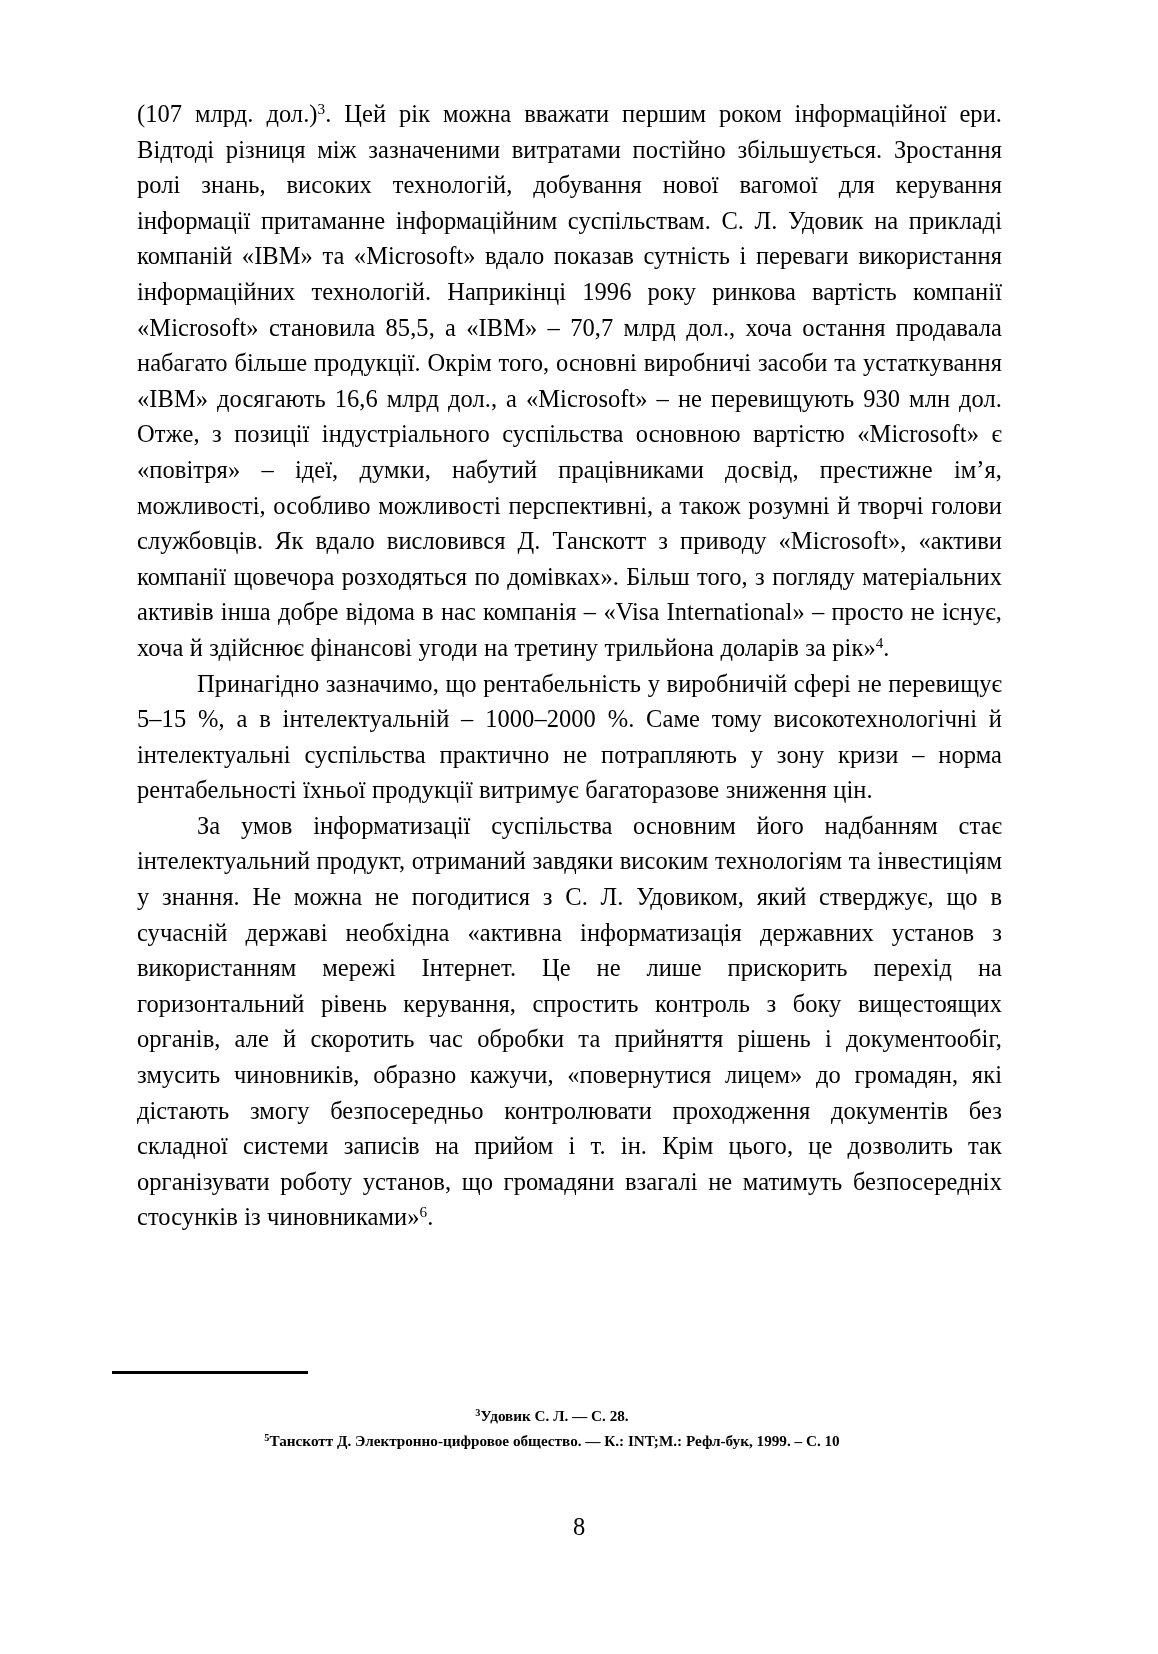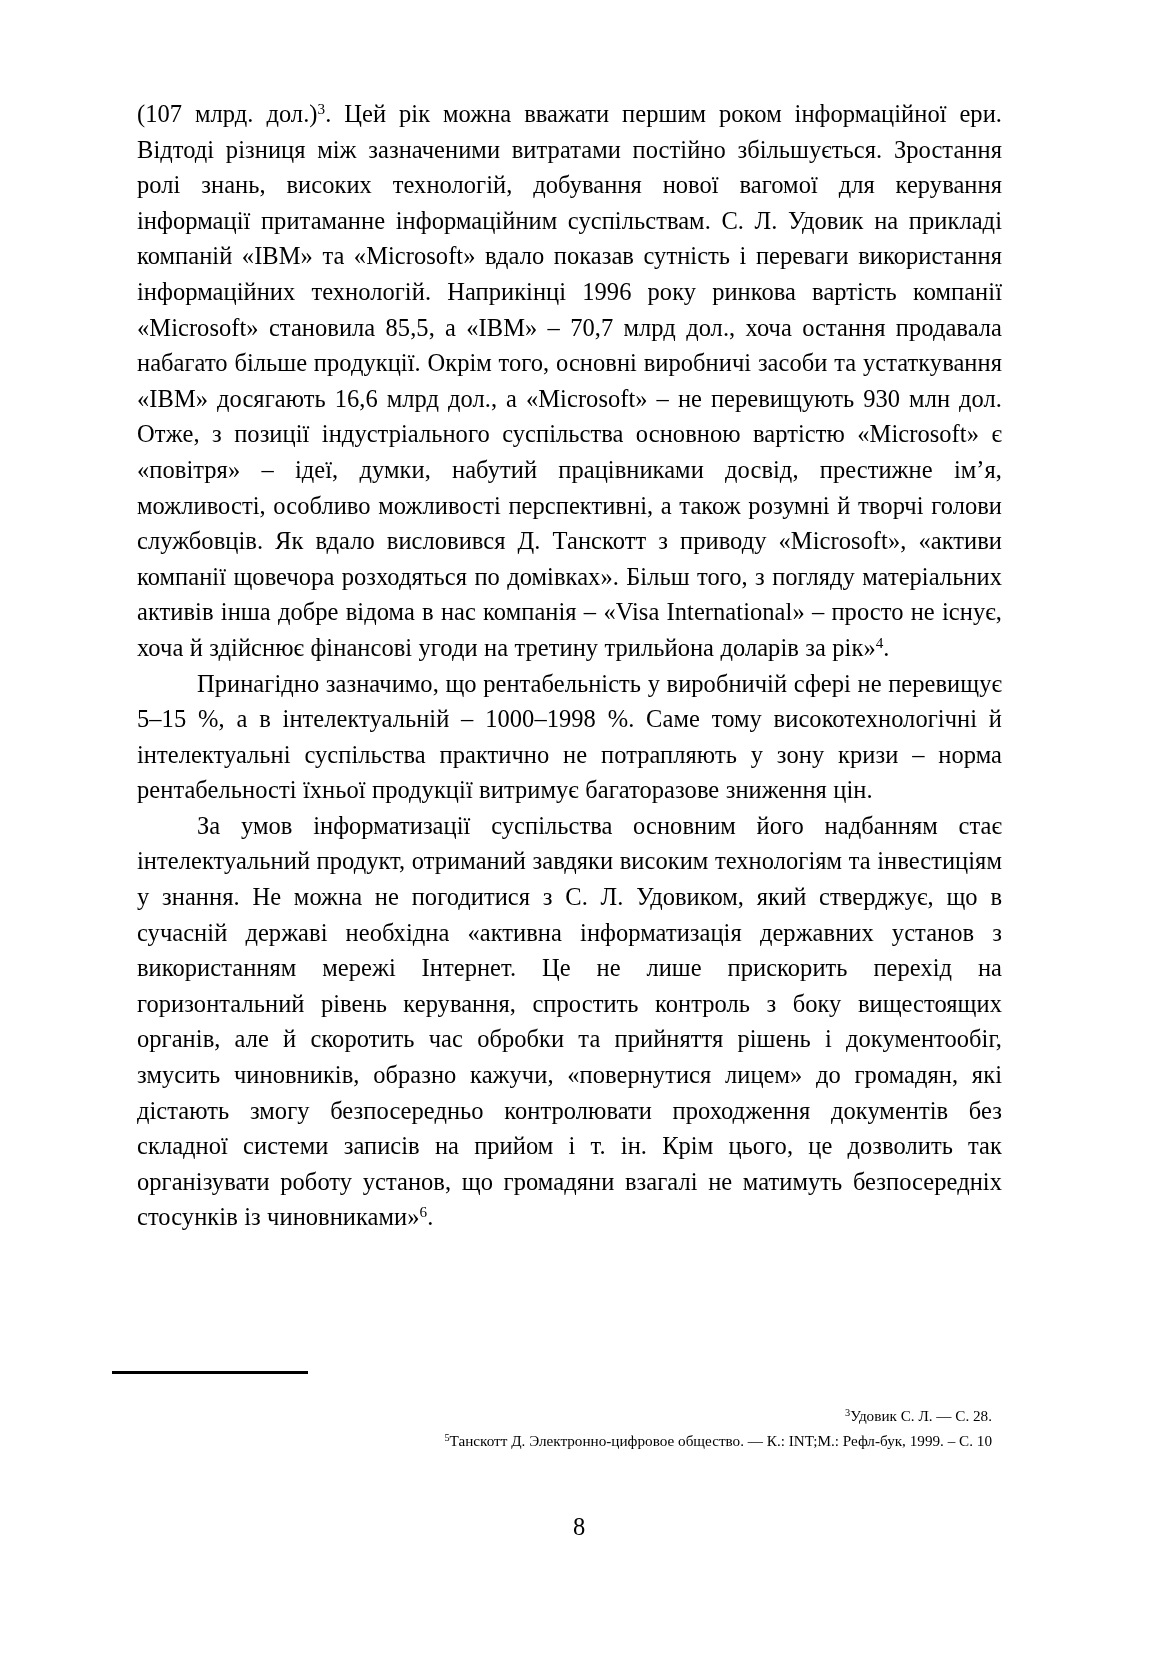--- a/index.html
+++ b/index.html
@@ -55,22 +55,23 @@
   .footnotes {
     position: absolute;
     left: 112px;
     top: 1404px;
     width: 880px;
   }
   .footnote {
     margin: 0;
     font-size: 15.2px;
     line-height: 24.6px;
-    text-align: right;
+    text-align: center;
     white-space: nowrap;
+    font-weight: bold;
   }
   .footnote sup {
     font-size: 0.68em;
     vertical-align: 0.52em;
   }
   .page-number {
     position: absolute;
     left: 0;
     top: 1512px;
     width: 1158px;
@@ -79,21 +80,21 @@
     line-height: 30px;
   }
 </style>
 </head>
 <body>
 
 <div class="page">
 
   <div class="text-body">
     <p class="para">(107 млрд. дол.)<sup>3</sup>. Цей рік можна вважати першим роком інформаційної ери. Відтоді різниця між зазначеними витратами постійно збільшується. Зростання ролі знань, високих технологій, добування нової вагомої для керування інформації притаманне інформаційним суспільствам. С. Л. Удовик на прикладі компаній «IBM» та «Microsoft» вдало показав сутність і переваги використання інформаційних технологій. Наприкінці 1996 року ринкова вартість компанії «Microsoft» становила 85,5, а «IBM» – 70,7 млрд дол., хоча остання продавала набагато більше продукції. Окрім того, основні виробничі засоби та устаткування «IBM» досягають 16,6 млрд дол., а «Microsoft» – не перевищують 930 млн дол. Отже, з позиції індустріального суспільства основною вартістю «Microsoft» є «повітря» – ідеї, думки, набутий працівниками досвід, престижне ім’я, можливості, особливо можливості перспективні, а також розумні й творчі голови службовців. Як вдало висловився Д. Танскотт з приводу «Microsoft», «активи компанії щовечора розходяться по домівках». Більш того, з погляду матеріальних активів інша добре відома в нас компанія – «Visa International» – просто не існує, хоча й здійснює фінансові угоди на третину трильйона доларів за рік»<sup>4</sup>.</p>
-    <p class="para indent">Принагідно зазначимо, що рентабельність у виробничій сфері не перевищує 5–15 %, а в інтелектуальній – 1000–1998 %. Саме тому високотехнологічні й інтелектуальні суспільства практично не потрапляють у зону кризи – норма рентабельності їхньої продукції витримує багаторазове зниження цін.</p>
+    <p class="para indent">Принагідно зазначимо, що рентабельність у виробничій сфері не перевищує 5–15 %, а в інтелектуальній – 1000–2000 %. Саме тому високотехнологічні й інтелектуальні суспільства практично не потрапляють у зону кризи – норма рентабельності їхньої продукції витримує багаторазове зниження цін.</p>
     <p class="para indent">За умов інформатизації суспільства основним його надбанням стає інтелектуальний продукт, отриманий завдяки високим технологіям та інвестиціям у знання. Не можна не погодитися з С. Л. Удовиком, який стверджує, що в сучасній державі необхідна «активна інформатизація державних установ з використанням мережі Інтернет. Це не лише прискорить перехід на горизонтальний рівень керування, спростить контроль з боку вищестоящих органів, але й скоротить час обробки та прийняття рішень і документообіг, змусить чиновників, образно кажучи, «повернутися лицем» до громадян, які дістають змогу безпосередньо контролювати проходження документів без складної системи записів на прийом і т. ін. Крім цього, це дозволить так організувати роботу установ, що громадяни взагалі не матимуть безпосередніх стосунків із чиновниками»<sup>6</sup>.</p>
   </div>
 
   <div class="footnote-rule"></div>
 
   <div class="footnotes">
     <p class="footnote"><sup>3</sup>Удовик С. Л. — С. 28.</p>
     <p class="footnote"><sup>5</sup>Танскотт Д. Электронно-цифровое общество. — К.: INT;М.: Рефл-бук, 1999. – С. 10</p>
   </div>
 

